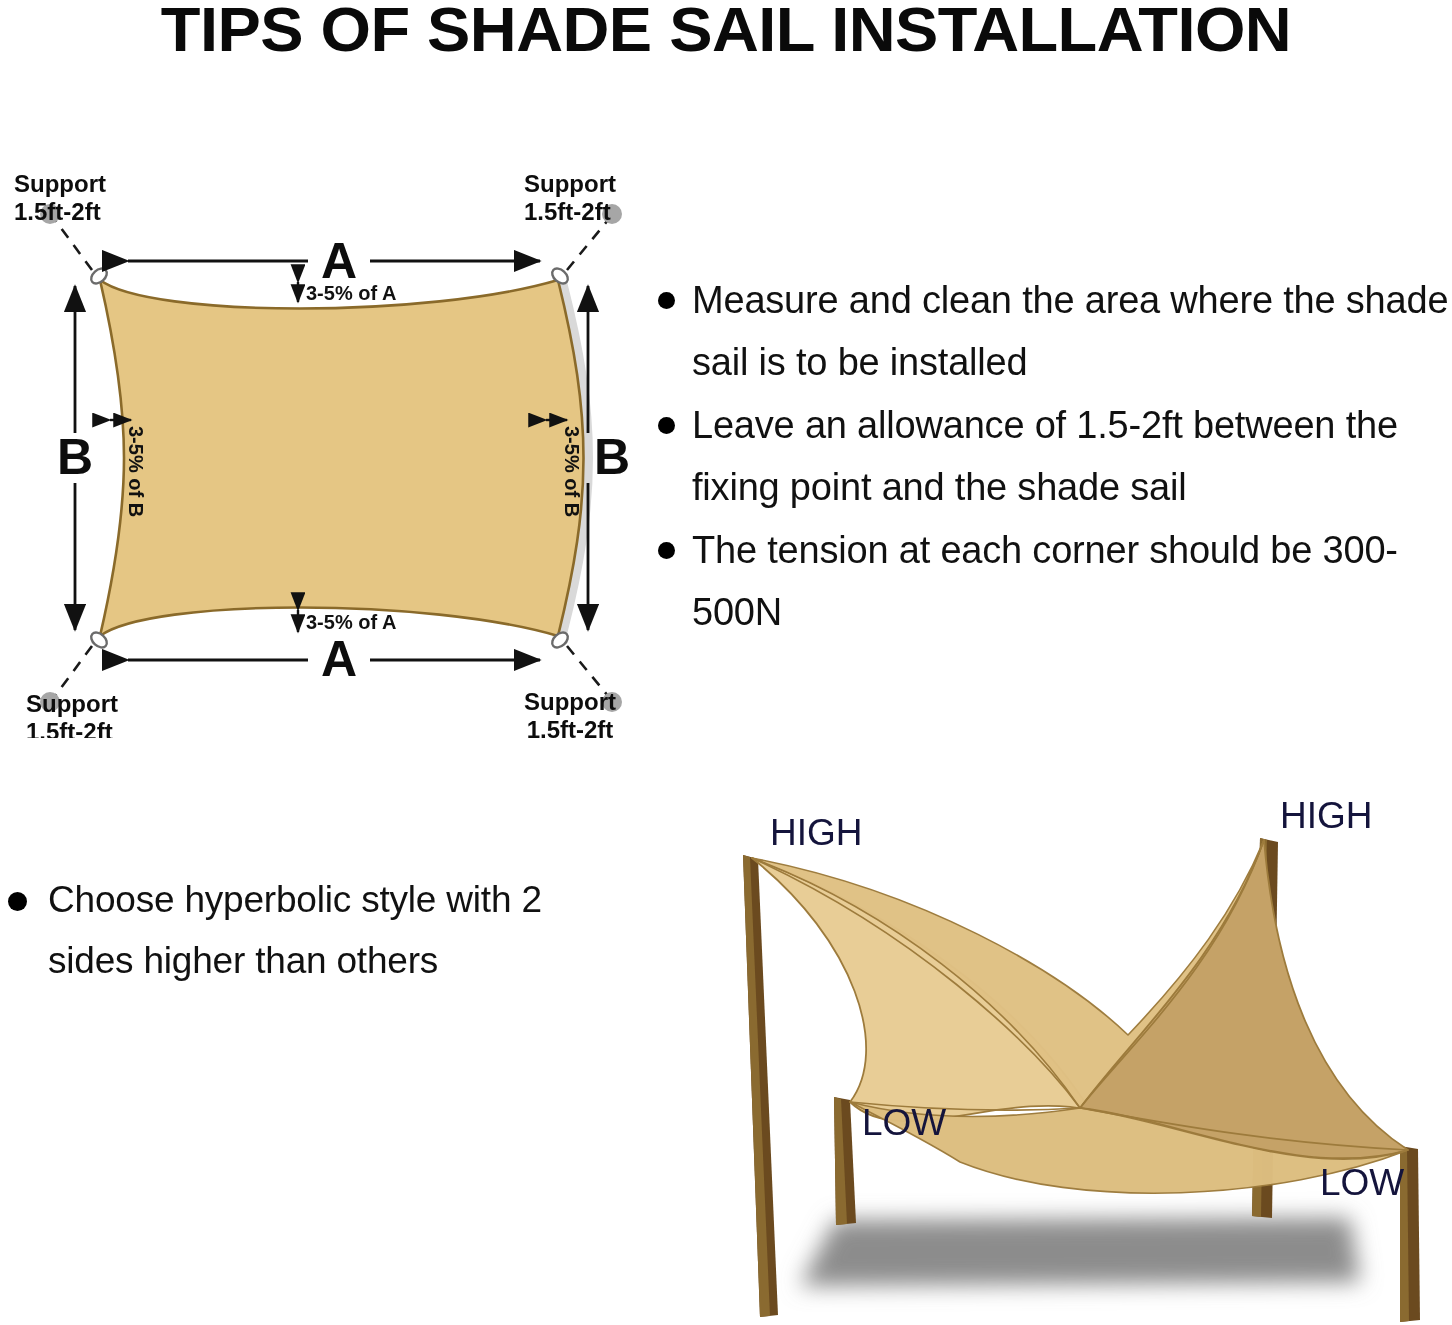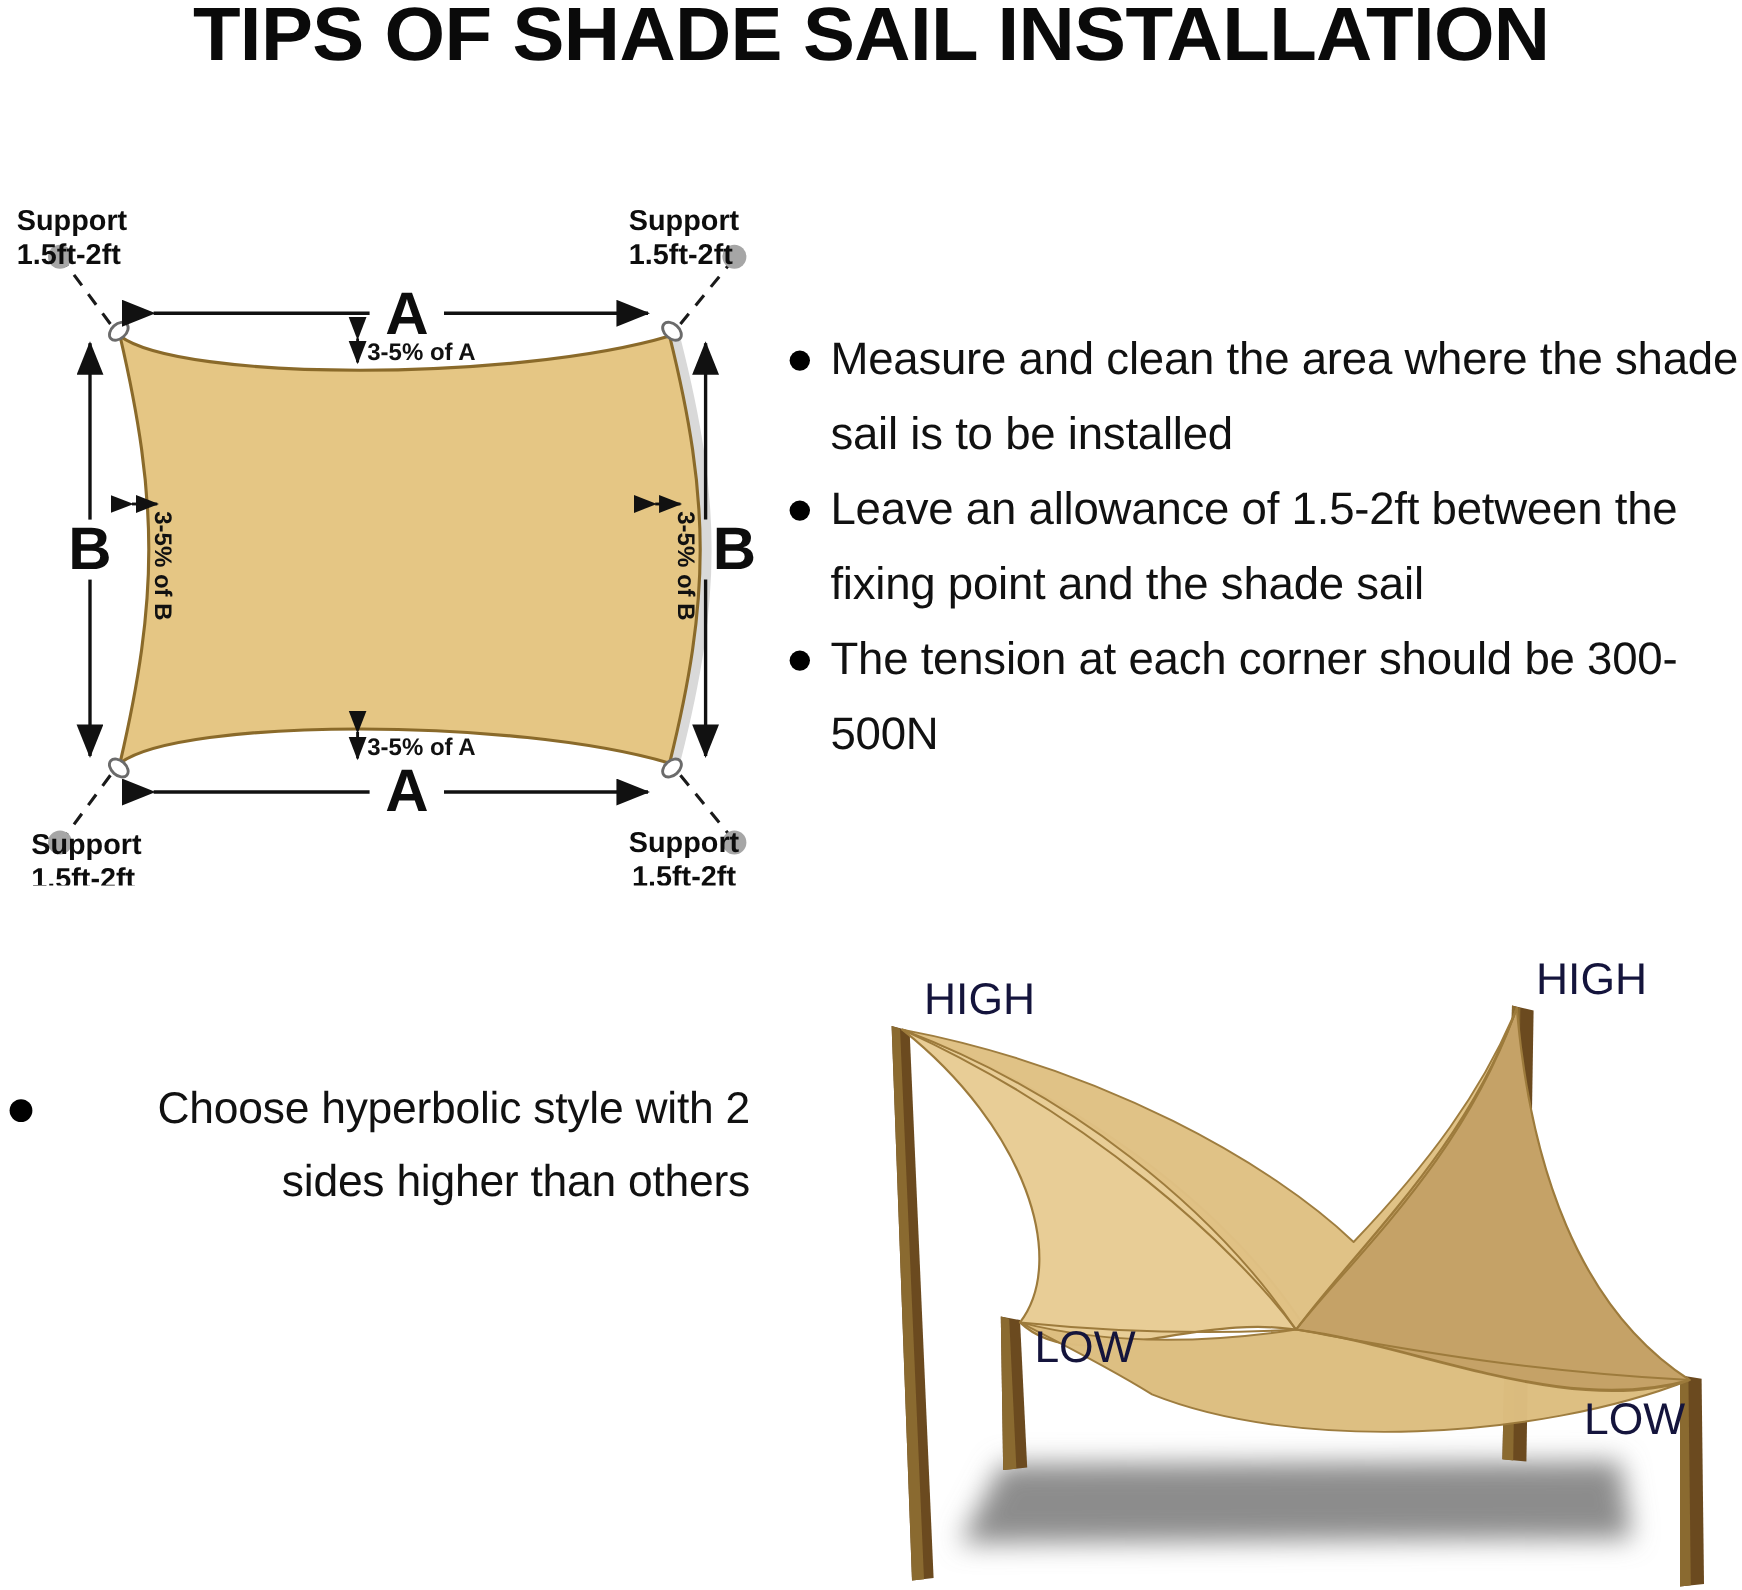--- a/index.html
+++ b/index.html
@@ -52,21 +52,21 @@
     font-size:38px;
     line-height:1.62;
     margin-bottom:2px;
     letter-spacing:-0.2px;
   }
   #tips-top li::before{
     width:17px;height:17px;left:8px;top:22px;
   }
 
   #tips-bottom{
-    left:0px;top:894px;width:625px;text-align:right;
+    left:0px;top:870px;width:625px;
   }
   #tips-bottom li{
     font-size:37px;
     line-height:1.64;
     margin-bottom:2px;
     letter-spacing:-0.2px;
     padding-left:48px;
   }
   #tips-bottom li::before{
     width:19px;height:19px;left:8px;top:22px;

